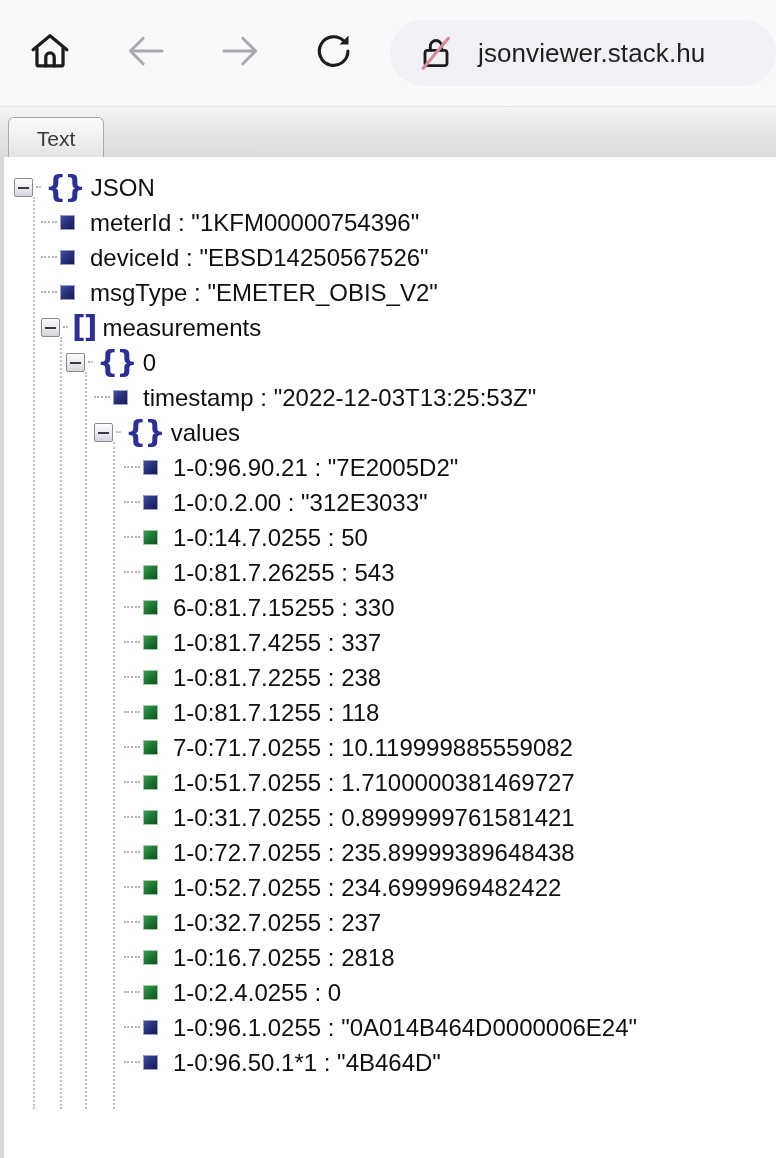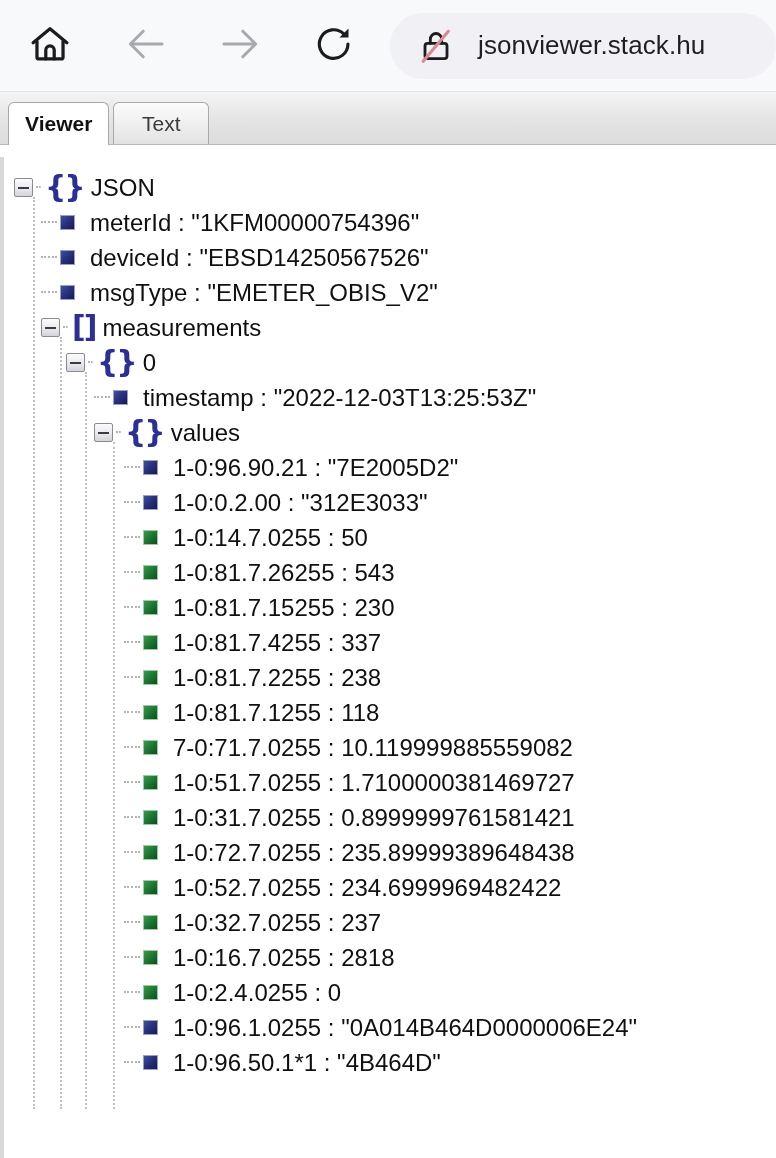--- a/index.html
+++ b/index.html
@@ -10,21 +10,21 @@
   body {
     width: 776px;
     height: 1158px;
     font-family: "Liberation Sans", sans-serif;
     overflow: hidden;
     position: relative;
   }
 
   
   .browser-toolbar {
-    height: 92px;
+    height: 107px;
     background: #f8f9fb;
     display: flex;
     align-items: center;
     padding: 0 0 0 22px;
     box-sizing: border-box;
     border-bottom: 1px solid #e3e4e8;
   }
   .nav-btn {
     width: 56px;
     height: 56px;
@@ -262,23 +262,20 @@
         <rect x="5.4" y="10.4" width="13.2" height="9.2" rx="1.6" stroke="#1c1c1e" stroke-width="1.7"></rect>
         <path d="M8.6 10.4V7.9a3.4 3.4 0 0 1 6.8 0v2.5" stroke="#1c1c1e" stroke-width="1.7" stroke-linecap="round"></path>
         <path d="M4.3 21.2 19.4 3.2" stroke="#d88a96" stroke-width="1.9" stroke-linecap="round"></path>
       </svg>
     </span>
     <span class="url-text">jsonviewer.stack.hu</span>
   </div>
 </div>
 
 <div class="tabstrip">
-  <div class="tab active">
-    <span>Viewer</span>
-  </div>
   <div class="tab inactive">
     <span>Text</span>
   </div>
 </div>
 
 <div class="tree-panel">
   <div class="tree" id="tree">
       <div class="row">
         <div class="indent" style="width: 10px;"></div>
         <div class="toggle"></div>
@@ -352,21 +349,21 @@
       <div class="row">
         <div class="indent" style="width: 120px;"></div>
         <div class="dashes"></div>
         <div class="leaf-icon num"></div>
         <div class="label">1-0:81.7.26255 : 543</div>
       </div>
       <div class="row">
         <div class="indent" style="width: 120px;"></div>
         <div class="dashes"></div>
         <div class="leaf-icon num"></div>
-        <div class="label">1-0:81.7.15255 : 230</div>
+        <div class="label">6-0:81.7.15255 : 330</div>
       </div>
       <div class="row">
         <div class="indent" style="width: 120px;"></div>
         <div class="dashes"></div>
         <div class="leaf-icon num"></div>
         <div class="label">1-0:81.7.4255 : 337</div>
       </div>
       <div class="row">
         <div class="indent" style="width: 120px;"></div>
         <div class="dashes"></div>

